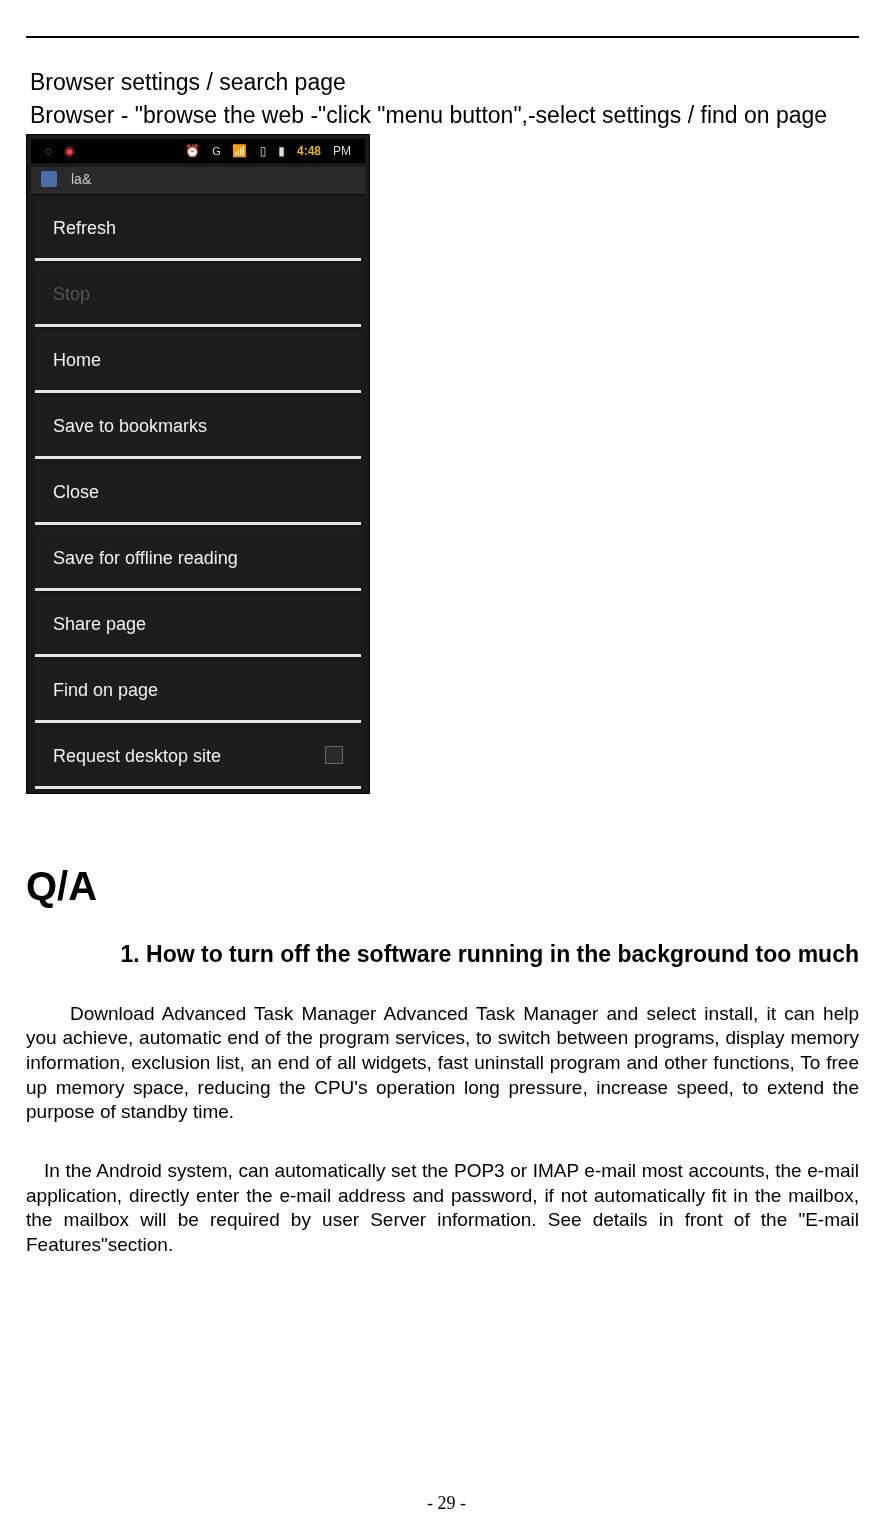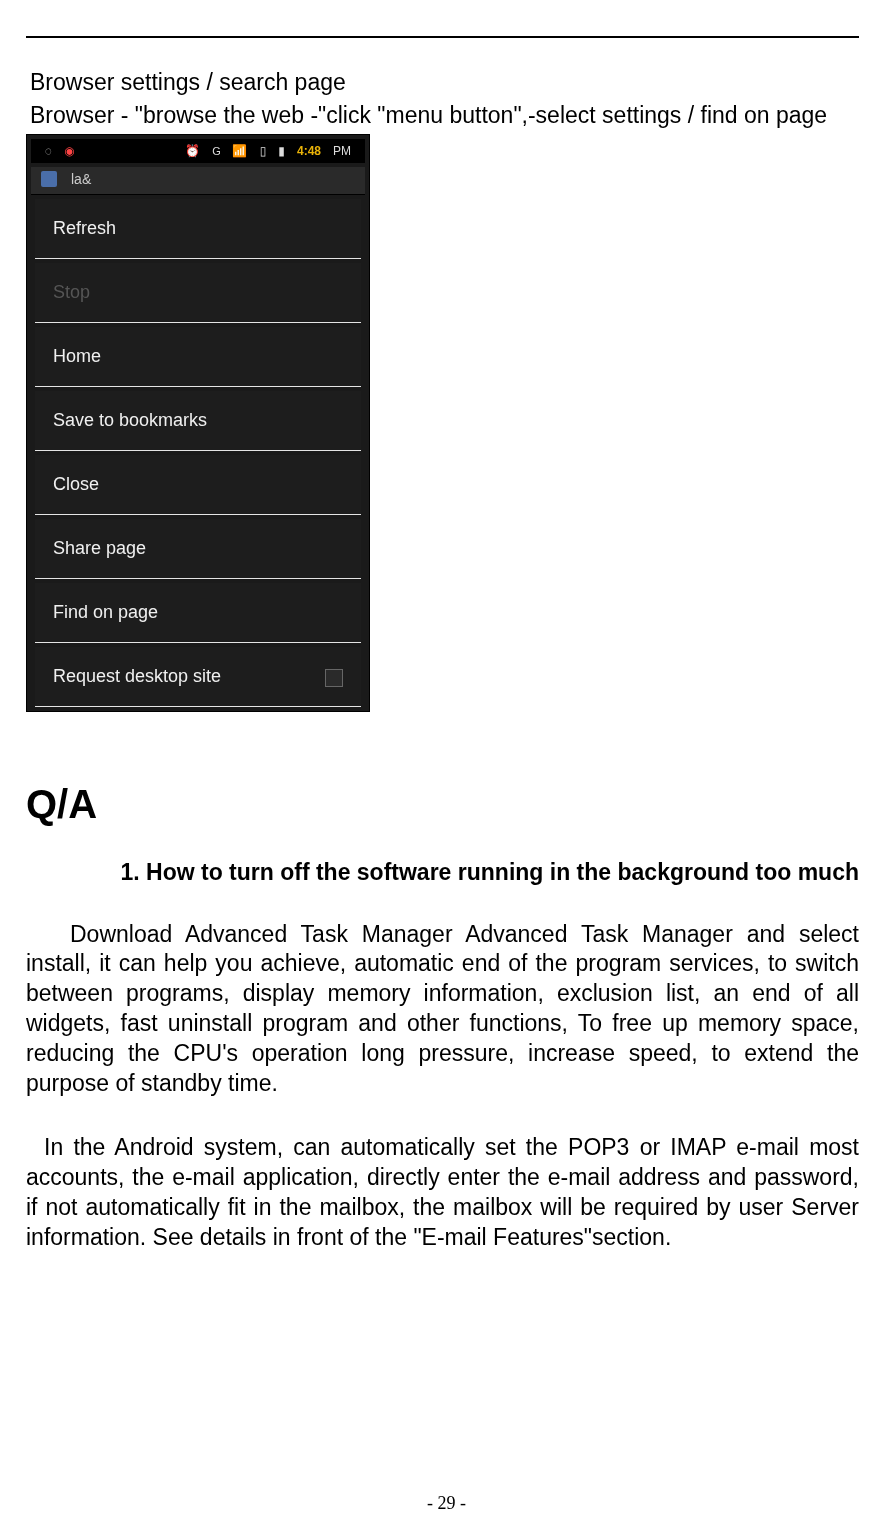--- a/index.html
+++ b/index.html
@@ -61,25 +61,25 @@
     font-size: 14px;
     flex: 1;
     white-space: nowrap;
     overflow: hidden;
   }
   .menu-list { }
   .menu-item {
     padding: 15px 14px;
     color: #f0f0f0;
     font-size: 18px;
-    border-bottom: 1px solid #e5e5e5;
+    border-bottom: 3px solid #e5e5e5;
     background: #1d1d1d;
     display: flex;
     justify-content: space-between;
-    align-items: flex-end;
+    align-items: flex-start;
   }
   .menu-item.disabled { color: #555; }
   .checkbox {
     width: 18px; height: 18px;
     border: 1px solid #666;
     background: #2a2a2a;
   }
   .qa-heading {
     margin: 70px 14px 0 14px;
     font-family: Liberation Sans, sans-serif;
@@ -88,21 +88,21 @@
     letter-spacing: 0;
   }
   .q-title {
     margin: 32px 14px 0 14px;
     font-size: 23px;
     font-weight: bold;
     text-align: right;
   }
   .q-body {
     margin: 34px 14px 0 14px;
-    font-size: 23px;
+    font-size: 19px;
     line-height: 1.3;
     text-align: justify;
   }
   .q-body.indent { text-indent: 44px; }
   .q-body.smallindent { text-indent: 18px; }
   .q2-title {
     margin: 62px 14px 0 14px;
     font-size: 23px;
     font-weight: bold;
   }
@@ -159,20 +159,23 @@
       <div class="menu-item">
         <span>Home</span>
       </div>
       <div class="menu-item">
         <span>Save to bookmarks</span>
       </div>
       <div class="menu-item">
         <span>Close</span>
       </div>
       <div class="menu-item">
+        <span>Save for offline reading</span>
+      </div>
+      <div class="menu-item">
         <span>Share page</span>
       </div>
       <div class="menu-item">
         <span>Find on page</span>
       </div>
       <div class="menu-item">
         <span>Request desktop site</span>
         <span class="checkbox"></span>
       </div>
     </div>

